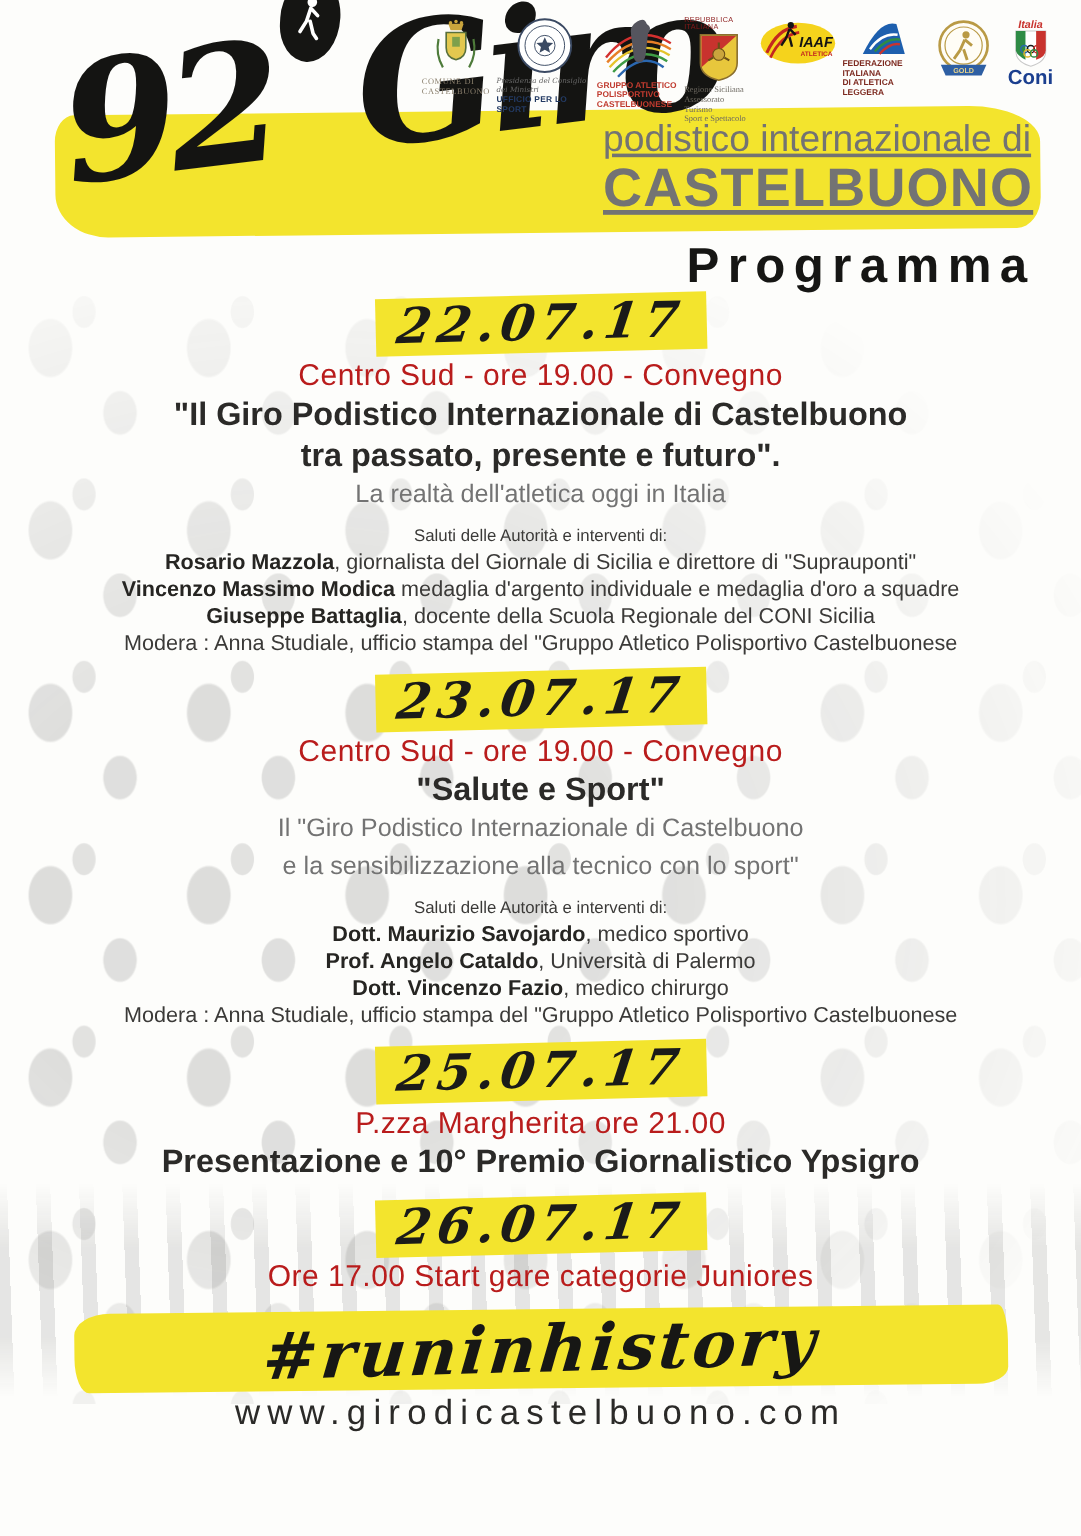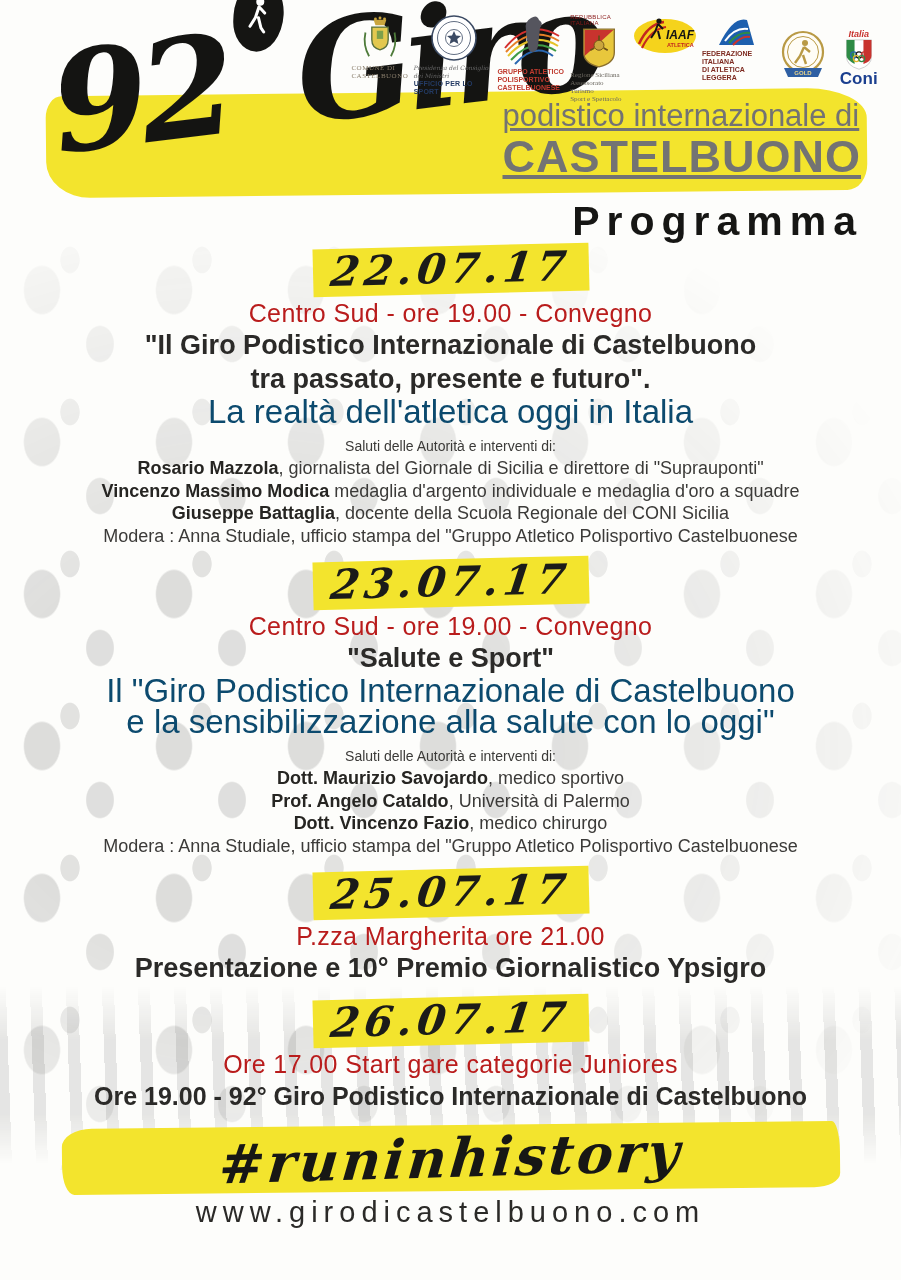--- a/index.html
+++ b/index.html
@@ -33,21 +33,21 @@
   .logo .cap{ font-size:7px; line-height:8px; margin-top:2px; }
   .cap-comune{ color:#8a7f6d; letter-spacing:.5px; font-family:"Liberation Serif",serif; }
   .cap-script{ font-family:"DejaVu Serif",serif; font-style:italic; font-size:6px; color:#666; }
   .cap-sport{ color:#233a63; font-weight:bold; font-size:7px; letter-spacing:.2px; }
   .cap-gap{ color:#c03b2f; font-size:5.5px; line-height:6px; font-weight:bold; }
   .cap-rep{ color:#8b1a1a; font-size:6px; letter-spacing:.3px; margin-bottom:1px; }
   .cap-reg{ color:#6b675f; font-size:6px; line-height:7px; font-family:"Liberation Serif",serif; }
   .cap-fidal{ color:#7d2a20; font-size:6px; line-height:7px; font-weight:bold; }
   .cap-italia{ color:#c8332e; font-weight:bold; font-style:italic; font-size:9px; line-height:9px; }
   .cap-coni{ color:#1b3f8f; font-weight:bold; font-size:17px; line-height:16px; }
-  .mt{ margin-top:16px; }
+  .mt{ margin-top:2px; }
   
   .title-zone{ position:absolute; top:0; left:0; right:0; height:250px; z-index:2; }
   .band{
     position:absolute; top:92px; left:46px; right:34px; height:102px; background:var(--yellow);
     border-radius:16px 60px 20px 44px / 22px 30px 26px 36px; transform:rotate(-.6deg);
   }
   .script-92{
     position:absolute; top:34px; left:44px; z-index:3; display:flex; align-items:flex-start;
     font-family:"DejaVu Serif",serif; font-style:italic; font-weight:bold;
     font-size:138px; line-height:1.05; letter-spacing:-8px; color:#141412;
@@ -67,21 +67,21 @@
   .content{ position:absolute; top:246px; left:0; right:0; z-index:2;
     display:flex; flex-direction:column; align-items:center; text-align:center; }
   .date-badge{ background:var(--yellow); padding:1px 18px 3px; transform:rotate(-1.4deg); margin-bottom:4px; }
   .date-badge span{
     display:inline-block; font-family:"DejaVu Serif",serif; font-style:italic; font-weight:bold;
     font-size:41px; line-height:44px; letter-spacing:5px; color:#1b1b19; transform:skewX(-9deg);
   }
   .venue{ font-size:25px; line-height:30px; letter-spacing:.4px; color:#b91c1c; }
   .h-bold{ font-size:27px; line-height:34px; font-weight:bold; color:#2b2a28; }
   .h-bold.small{ font-size:25px; }
-  .sub-line{ font-size:33px; line-height:31px; color:#0c4a6e; }
+  .sub-line{ font-size:21px; line-height:31px; color:#737373; }
   .greeting{ font-size:14px; line-height:22px; margin-top:8px; }
   .speaker{ font-size:18px; line-height:22.5px; }
   .speaker b{ color:#262522; }
   .sgap{ margin-top:12px; }
   
   .hash-band{
     margin-top:12px; width:778px; height:66px; background:var(--yellow);
     border-radius:30px 8px 26px 12px/18px 30px 14px 28px; transform:rotate(-.6deg);
     display:flex; align-items:center; justify-content:center;
   }
@@ -242,34 +242,33 @@
     <div class="greeting">Saluti delle Autorità e interventi di:</div>
     <div class="speaker"><b>Rosario Mazzola</b><span>, giornalista del Giornale di Sicilia e direttore di "Suprauponti"</span></div>
     <div class="speaker"><b>Vincenzo Massimo Modica</b><span> medaglia d'argento individuale e medaglia d'oro a squadre</span></div>
     <div class="speaker"><b>Giuseppe Battaglia</b><span>, docente della Scuola Regionale del CONI Sicilia</span></div>
     <div class="speaker">Modera : Anna Studiale, ufficio stampa del "Gruppo Atletico Polisportivo Castelbuonese</div>
 
     <div class="date-badge sgap"><span>23.07.17</span></div>
     <div class="venue">Centro Sud - ore 19.00 - Convegno</div>
     <div class="h-bold">"Salute e Sport"</div>
     <div class="sub-line">Il "Giro Podistico Internazionale di Castelbuono</div>
-    <div class="sub-line">e la sensibilizzazione alla salute con lo oggi"</div>
+    <div class="sub-line">e la sensibilizzazione alla tecnico con lo sport"</div>
     <div class="greeting">Saluti delle Autorità e interventi di:</div>
     <div class="speaker"><b>Dott. Maurizio Savojardo</b><span>, medico sportivo</span></div>
     <div class="speaker"><b>Prof. Angelo Cataldo</b><span>, Università di Palermo</span></div>
     <div class="speaker"><b>Dott. Vincenzo Fazio</b><span>, medico chirurgo</span></div>
     <div class="speaker">Modera : Anna Studiale, ufficio stampa del "Gruppo Atletico Polisportivo Castelbuonese</div>
 
     <div class="date-badge sgap"><span>25.07.17</span></div>
     <div class="venue">P.zza Margherita ore 21.00</div>
     <div class="h-bold">Presentazione e 10° Premio Giornalistico Ypsigro</div>
 
     <div class="date-badge sgap"><span>26.07.17</span></div>
     <div class="venue">Ore 17.00 Start gare categorie Juniores</div>
-    <div class="h-bold small">Ore 19.00 - 92° Giro Podistico Internazionale di Castelbuono</div>
 
     <div class="hash-band">
       <div class="hash">#runinhistory</div>
     </div>
     <div class="website">www.girodicastelbuono.com</div>
   </div>
 
 </div>
 
 </body></html>

